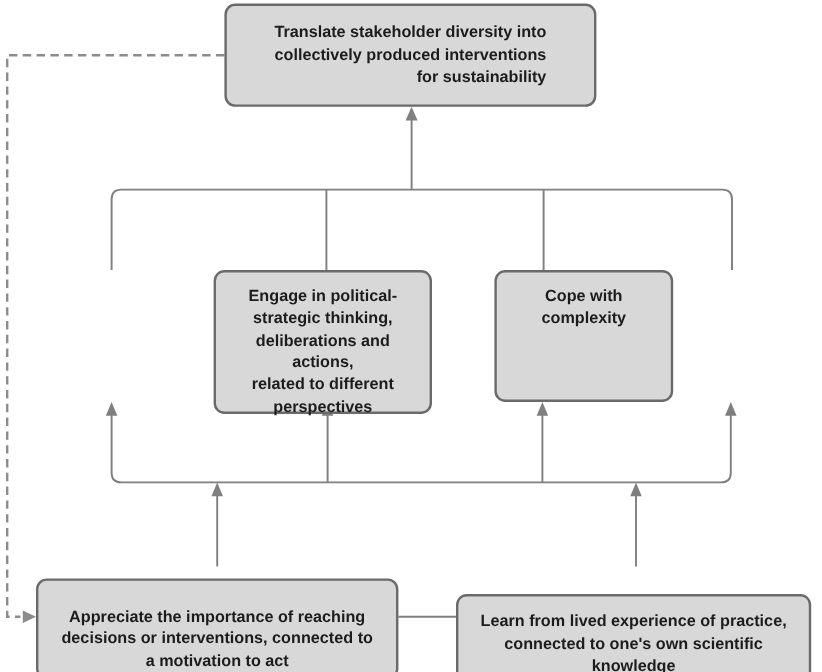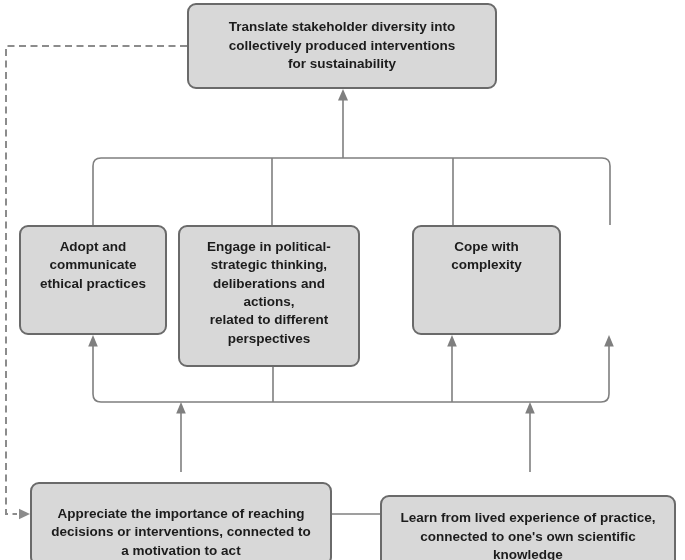--- a/index.html
+++ b/index.html
@@ -31,23 +31,23 @@
     font-size: 13.5px;
     line-height: 1.36;
     text-align: center;
     display: flex;
     justify-content: center;
     white-space: pre-line;
   }
   .v-center { align-items: center; padding: 4px 8px; }
   .v-top    { align-items: flex-start; padding: 11px 6px 4px 6px; }
 
-  .node-top  { left: 187px; top: 3px;   width: 310px; height: 86px;  }
+  .node-top  { left: 187px; top: 3px;   width: 310px; height: 86px; text-align: right;  }
   .node-mid1 { left: 19px;  top: 225px; width: 148px; height: 110px; }
-  .node-mid2 { left: 178px; top: 225px; width: 182px; height: 142px; }
+  .node-mid2 { left: 178px; top: 225px; width: 182px; height: 120px; }
   .node-mid3 { left: 378px; top: 225px; width: 149px; height: 110px; margin-left: 34px; }
   .node-mid4 { left: 537px; top: 225px; width: 140px; height: 110px; }
   .node-bot1 { left: 30px;  top: 482px; width: 302px; height: 84px; align-items: flex-end;  }
   .node-bot2 { left: 380px; top: 472px; width: 296px; height: 84px; margin-top: 23px;  }
 
   .wire   { stroke: #7f7f7f; stroke-width: 1.6; fill: none; }
   .dashed { stroke: #8c8c8c; stroke-width: 2;   fill: none; stroke-dasharray: 7 4.5; }
   .head       { fill: #7f7f7f; stroke: none; }
   .head-dash  { fill: #8c8c8c; stroke: none; }
 </style>
@@ -82,25 +82,20 @@
 
     <path class="wire" d="M332 514 H380"></path>
   </svg>
 
   <div class="node node-top v-center">
     <span>Translate stakeholder diversity into
 collectively produced interventions
 for sustainability</span>
   </div>
 
-  <div class="node node-mid1 v-top">
-    <span>Adopt and
-communicate
-ethical practices</span>
-  </div>
 
   <div class="node node-mid2 v-top">
     <span>Engage in political-
 strategic thinking,
 deliberations and actions,
 related to different
 perspectives</span>
   </div>
 
   <div class="node node-mid3 v-top">

